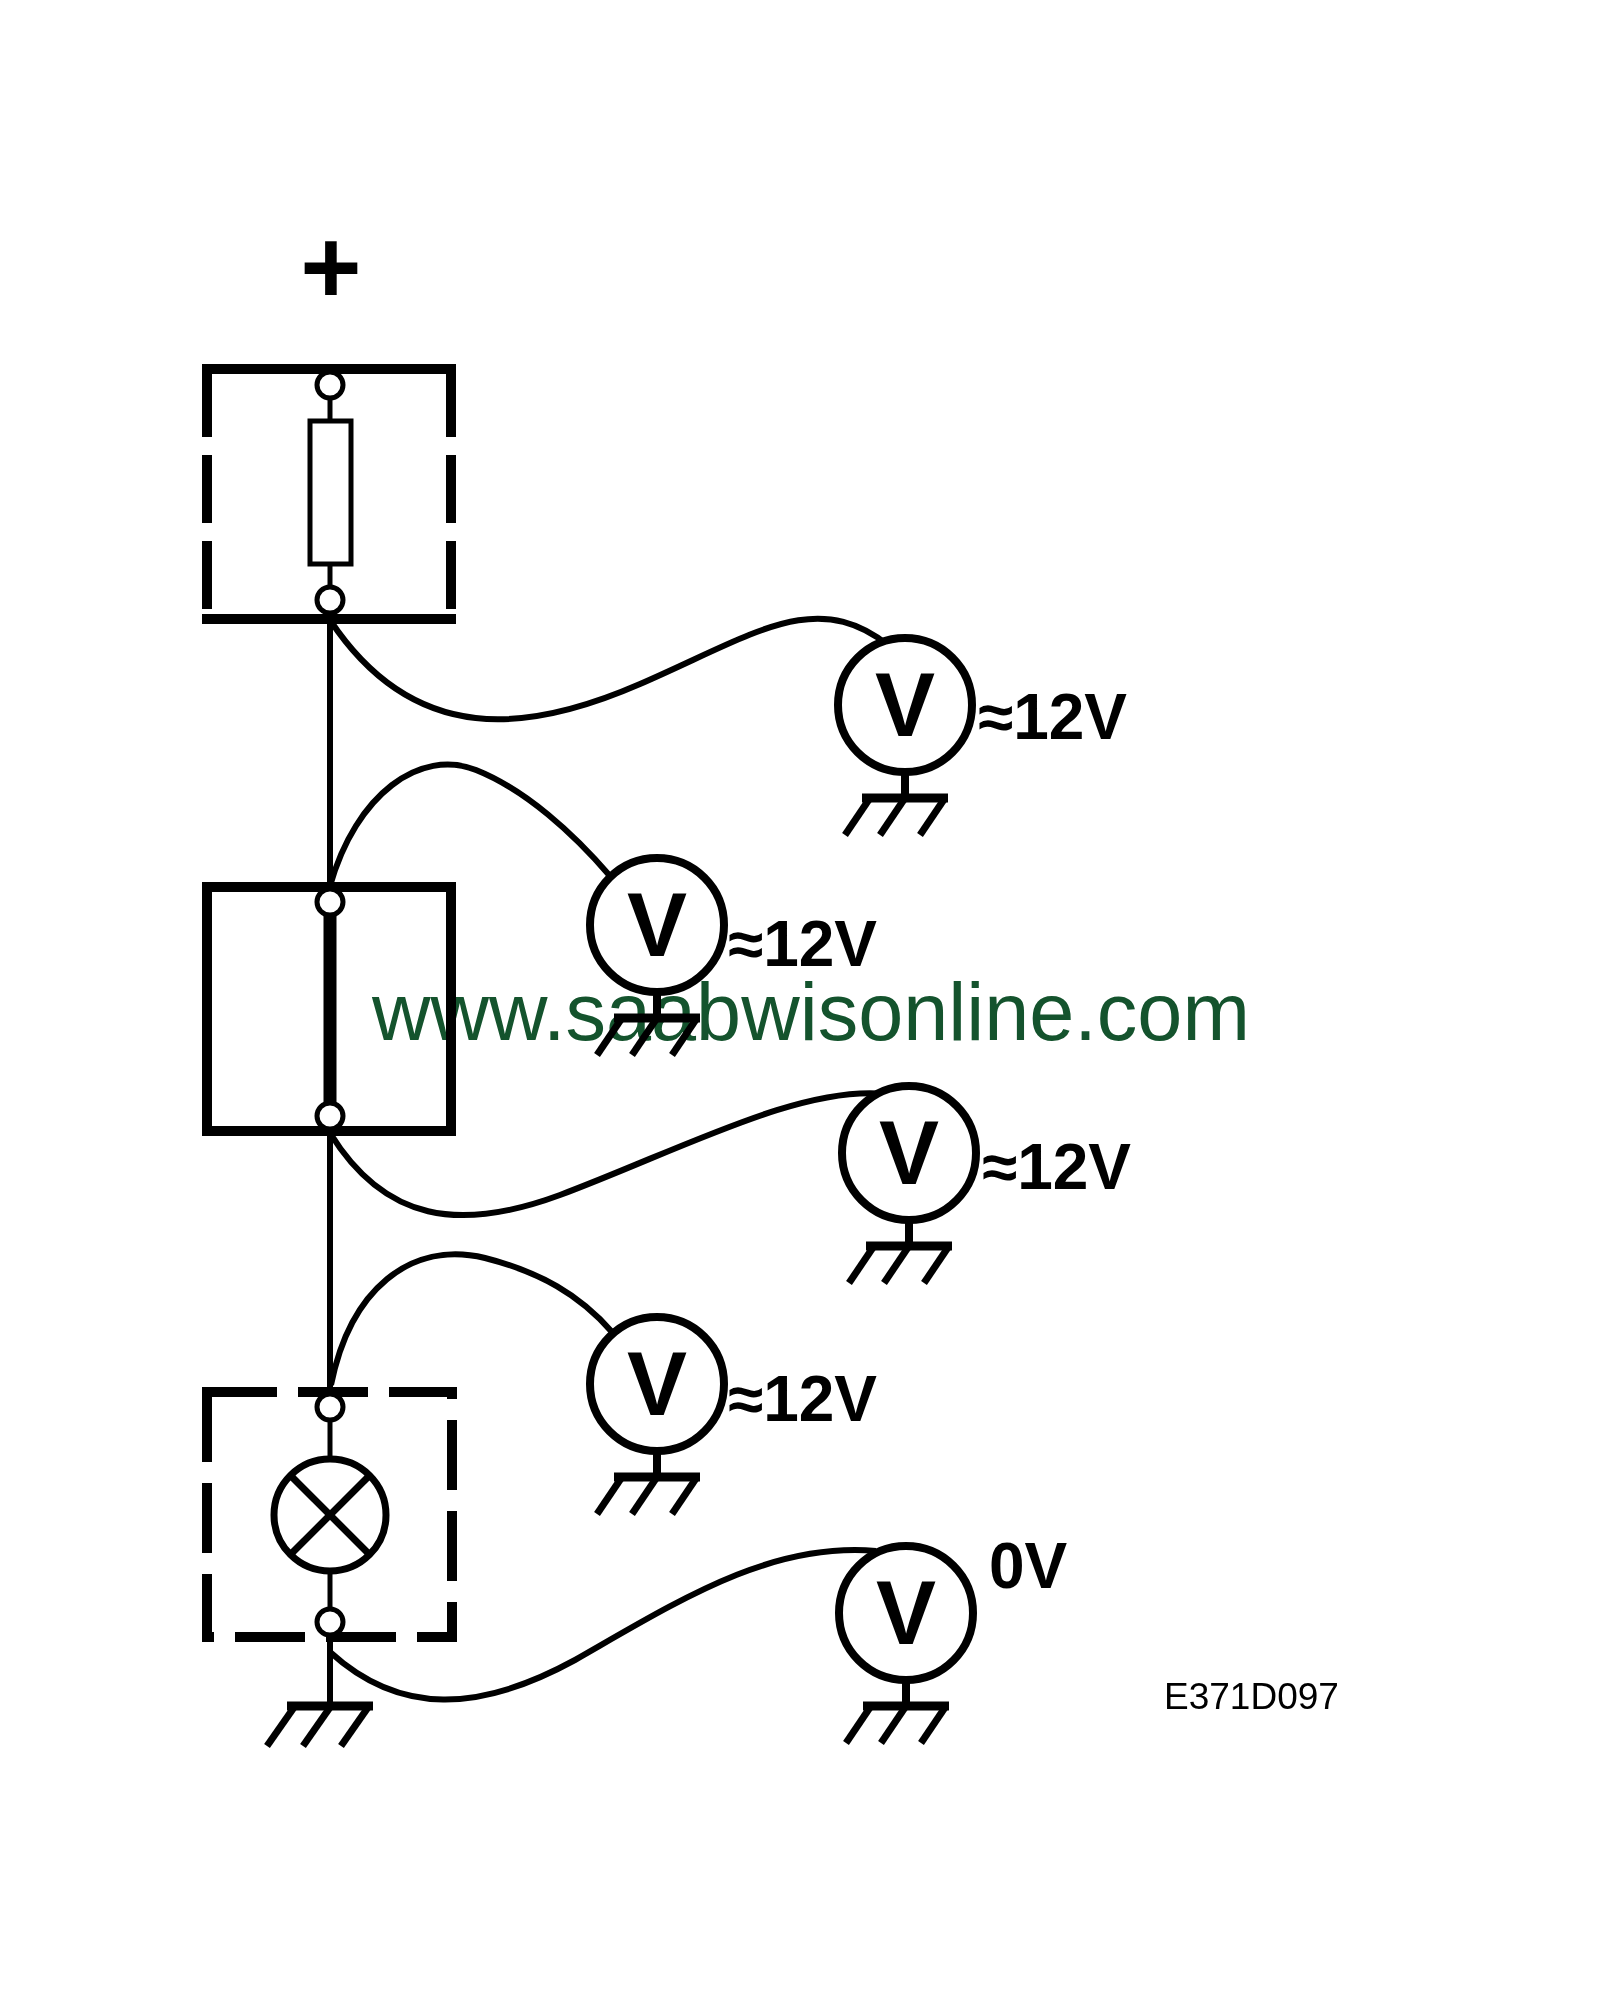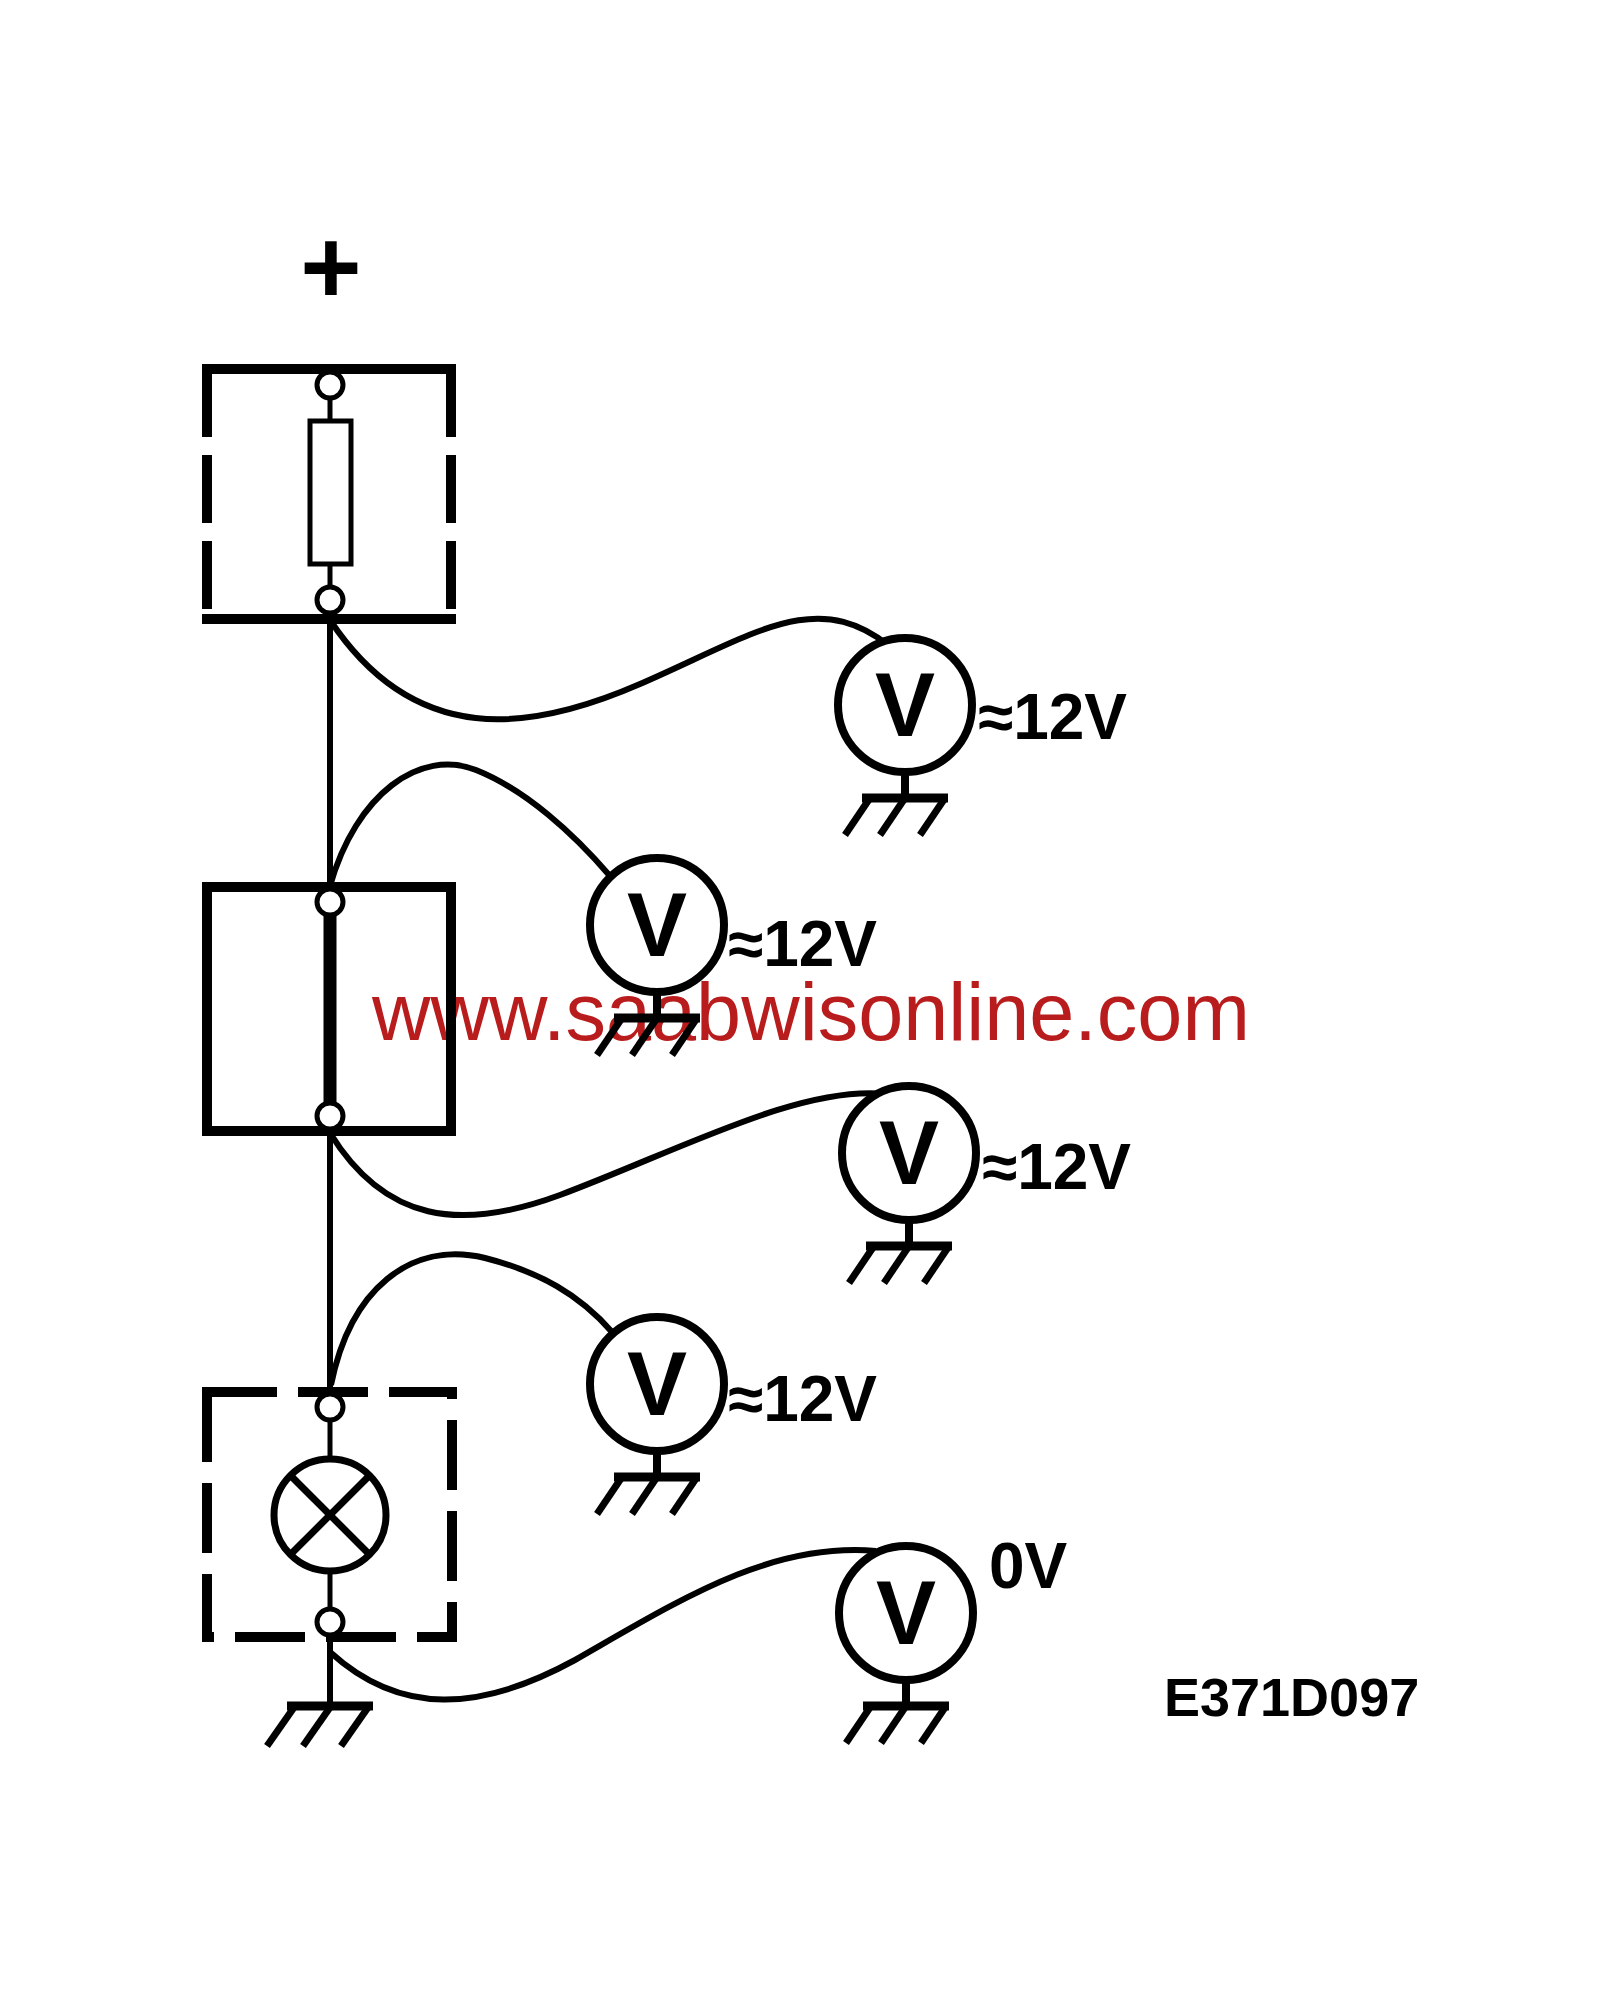--- a/index.html
+++ b/index.html
@@ -16,21 +16,21 @@
     font-family: "Liberation Sans", sans-serif;
   }
   
   .watermark {
     position: absolute;
     left: 372px;
     top: 972px;
     font-size: 81px;
     line-height: 81px;
     letter-spacing: 0px;
-    color: #b91c1c;
+    color: #14532d;
     white-space: nowrap;
     z-index: 1;
     font-family: "Liberation Sans", sans-serif;
   }
   svg.art {
     position: absolute;
     left: 0;
     top: 0;
     z-index: 2;
   }
@@ -71,22 +71,22 @@
     line-height: 76px;
   }
   .r1 { left: 978px;  top: 679px; }
   .r2 { left: 728px;  top: 906px; }
   .r3 { left: 982px;  top: 1129px; }
   .r4 { left: 728px;  top: 1361px; }
   .r5 { left: 989px;  top: 1528px; }
   .figure-code {
     left: 1164px;
     top: 1669px;
-    font-size: 54px;
-    font-weight: bold;
+    font-size: 37px;
+    font-weight: normal;
     line-height: 56px;
   }
 </style>
 </head>
 <body>
 
 <div class="canvas">
 
   <div class="watermark">www.saabwisonline.com</div>
 

